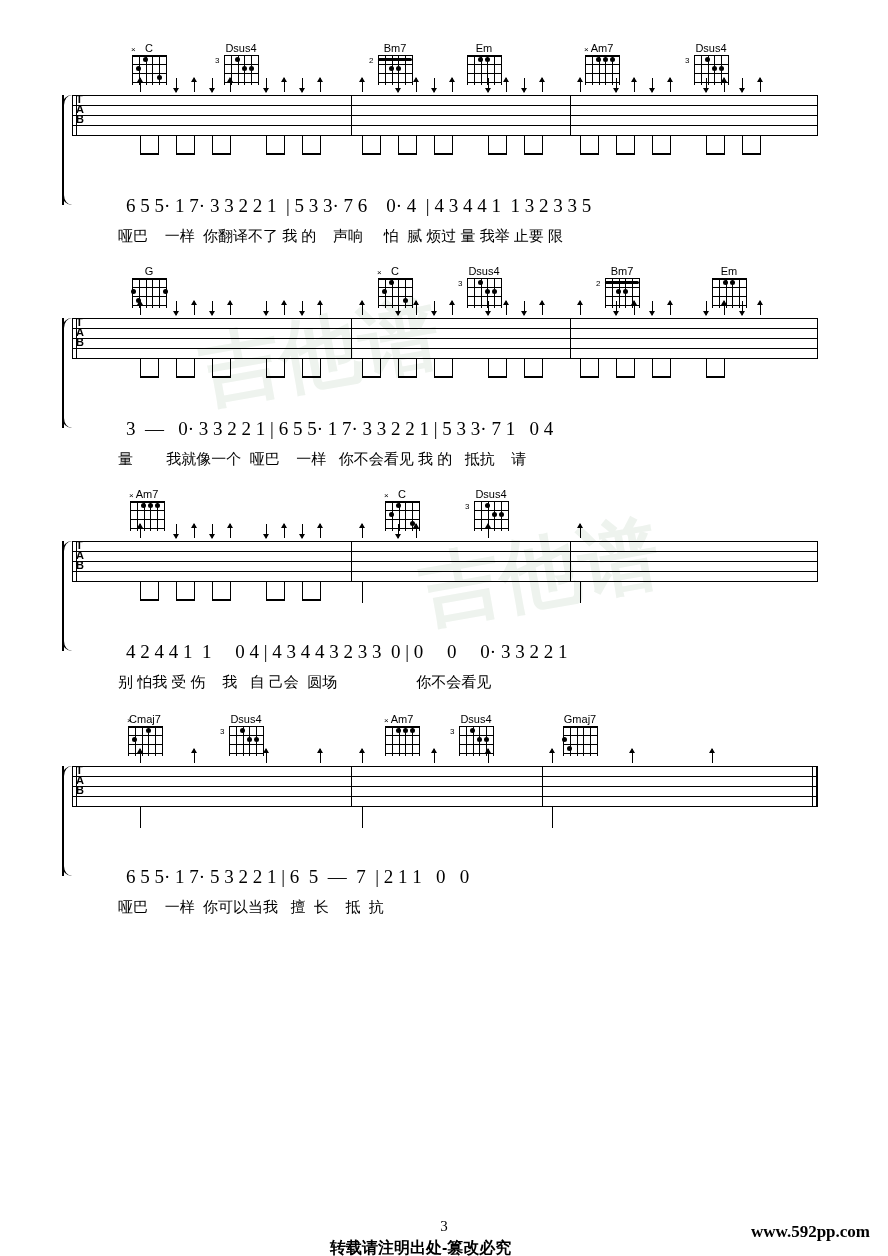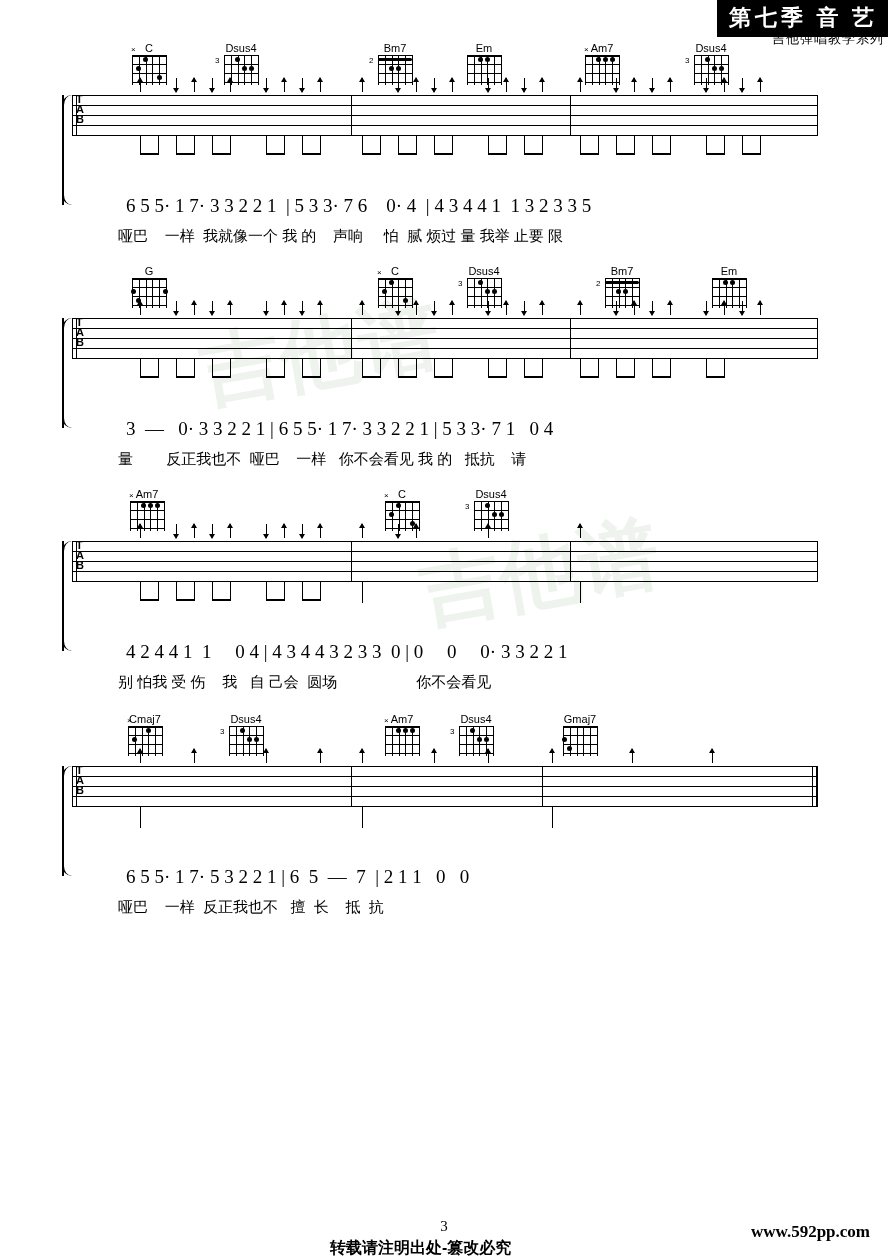--- a/index.html
+++ b/index.html
@@ -73,24 +73,20 @@
   .wm{position:absolute;color:#eef3ee;font-size:80px;font-weight:bold;font-family:"Liberation Serif",serif;}
 </style>
 </head>
 <body>
 
 <div class="sheet">
 
   <div class="wm" style="left:200px;top:300px;transform:rotate(-10deg);">吉他谱</div>
   <div class="wm" style="left:420px;top:520px;transform:rotate(-10deg);">吉他谱</div>
 
-  <div class="banner">
-    <div class="banner-box">第七季 音 艺</div>
-    <div class="banner-sub">吉他弹唱教学系列</div>
-  </div>
 
   <div class="system" style="top:0;">
 
     <div class="chord" style="left:132px;top:55px;">
       <div class="name">C</div>
       <div class="grid">
         <div class="nut"></div>
         <div class="h" style="top:9px"></div>
           <div class="h" style="top:18px"></div>
           <div class="h" style="top:27px"></div>
@@ -310,21 +306,21 @@
 
       <div class="stem" style="left:670px;top:0;height:20px"></div>
       <div class="beam" style="left:670px;top:18px;width:18px"></div>
       <div class="stem" style="left:688px;top:0;height:20px"></div>
     </div>
 
     <div class="brace" style="top:95px;height:110px;"></div>
     <div class="brace-tail" style="left:62px;top:95px;height:110px;"></div>
 
     <div class="numline" style="left:126px;top:195px;">6 5 5· 1 7· 3 3 2 2 1  | 5 3 3· 7 6    0· 4  | 4 3 4 4 1  1 3 2 3 3 5</div>
-    <div class="lyricline" style="left:118px;top:227px;">哑巴    一样  我就像一个 我 的    声响     怕  腻 烦过 量 我举 止要 限</div>
+    <div class="lyricline" style="left:118px;top:227px;">哑巴    一样  你翻译不了 我 的    声响     怕  腻 烦过 量 我举 止要 限</div>
   </div>
 
   <div class="system" style="top:223px;">
 
     <div class="chord" style="left:132px;top:55px;">
       <div class="name">G</div>
       <div class="grid">
         <div class="nut"></div>
         <div class="h" style="top:9px"></div>
           <div class="h" style="top:18px"></div>
@@ -507,21 +503,21 @@
       <div class="stem" style="left:598px;top:0;height:20px"></div>
       <div class="stem" style="left:634px;top:0;height:20px"></div>
       <div class="beam" style="left:634px;top:18px;width:18px"></div>
       <div class="stem" style="left:652px;top:0;height:20px"></div>
     </div>
 
     <div class="brace" style="top:95px;height:110px;"></div>
     <div class="brace-tail" style="left:62px;top:95px;height:110px;"></div>
 
     <div class="numline" style="left:126px;top:195px;">3  —   0· 3 3 2 2 1 | 6 5 5· 1 7· 3 3 2 2 1 | 5 3 3· 7 1   0 4</div>
-    <div class="lyricline" style="left:118px;top:227px;">量        反正我也不  哑巴    一样   你不会看见 我 的   抵抗    请</div>
+    <div class="lyricline" style="left:118px;top:227px;">量        我就像一个  哑巴    一样   你不会看见 我 的   抵抗    请</div>
   </div>
 
   <div class="system" style="top:446px;">
 
     <div class="chord" style="left:130px;top:55px;">
       <div class="name">Am7</div>
       <div class="grid">
         <div class="nut"></div>
         <div class="h" style="top:9px"></div>
           <div class="h" style="top:18px"></div>
@@ -771,20 +767,20 @@
     <div class="staff" style="top:138px;height:25px;">
       <div class="stem" style="left:68px;top:0;height:22px"></div>
       <div class="stem" style="left:290px;top:0;height:22px"></div>
       <div class="stem" style="left:480px;top:0;height:22px"></div>
     </div>
 
     <div class="brace" style="top:98px;height:110px;"></div>
     <div class="brace-tail" style="left:62px;top:98px;height:110px;"></div>
 
     <div class="numline" style="left:126px;top:198px;">6 5 5· 1 7· 5 3 2 2 1 | 6  5  —  7  | 2 1 1   0   0</div>
-    <div class="lyricline" style="left:118px;top:230px;">哑巴    一样  反正我也不   擅  长    抵  抗</div>
+    <div class="lyricline" style="left:118px;top:230px;">哑巴    一样  你可以当我   擅  长    抵  抗</div>
   </div>
 
   <div class="pagenum" style="top:1218px;">3</div>
   <div class="footer-note" style="left:330px;top:1238px;">转载请注明出处-篡改必究</div>
   <div class="site" style="top:1222px;">www.592pp.com</div>
 
 </div>
 
 </body></html>

